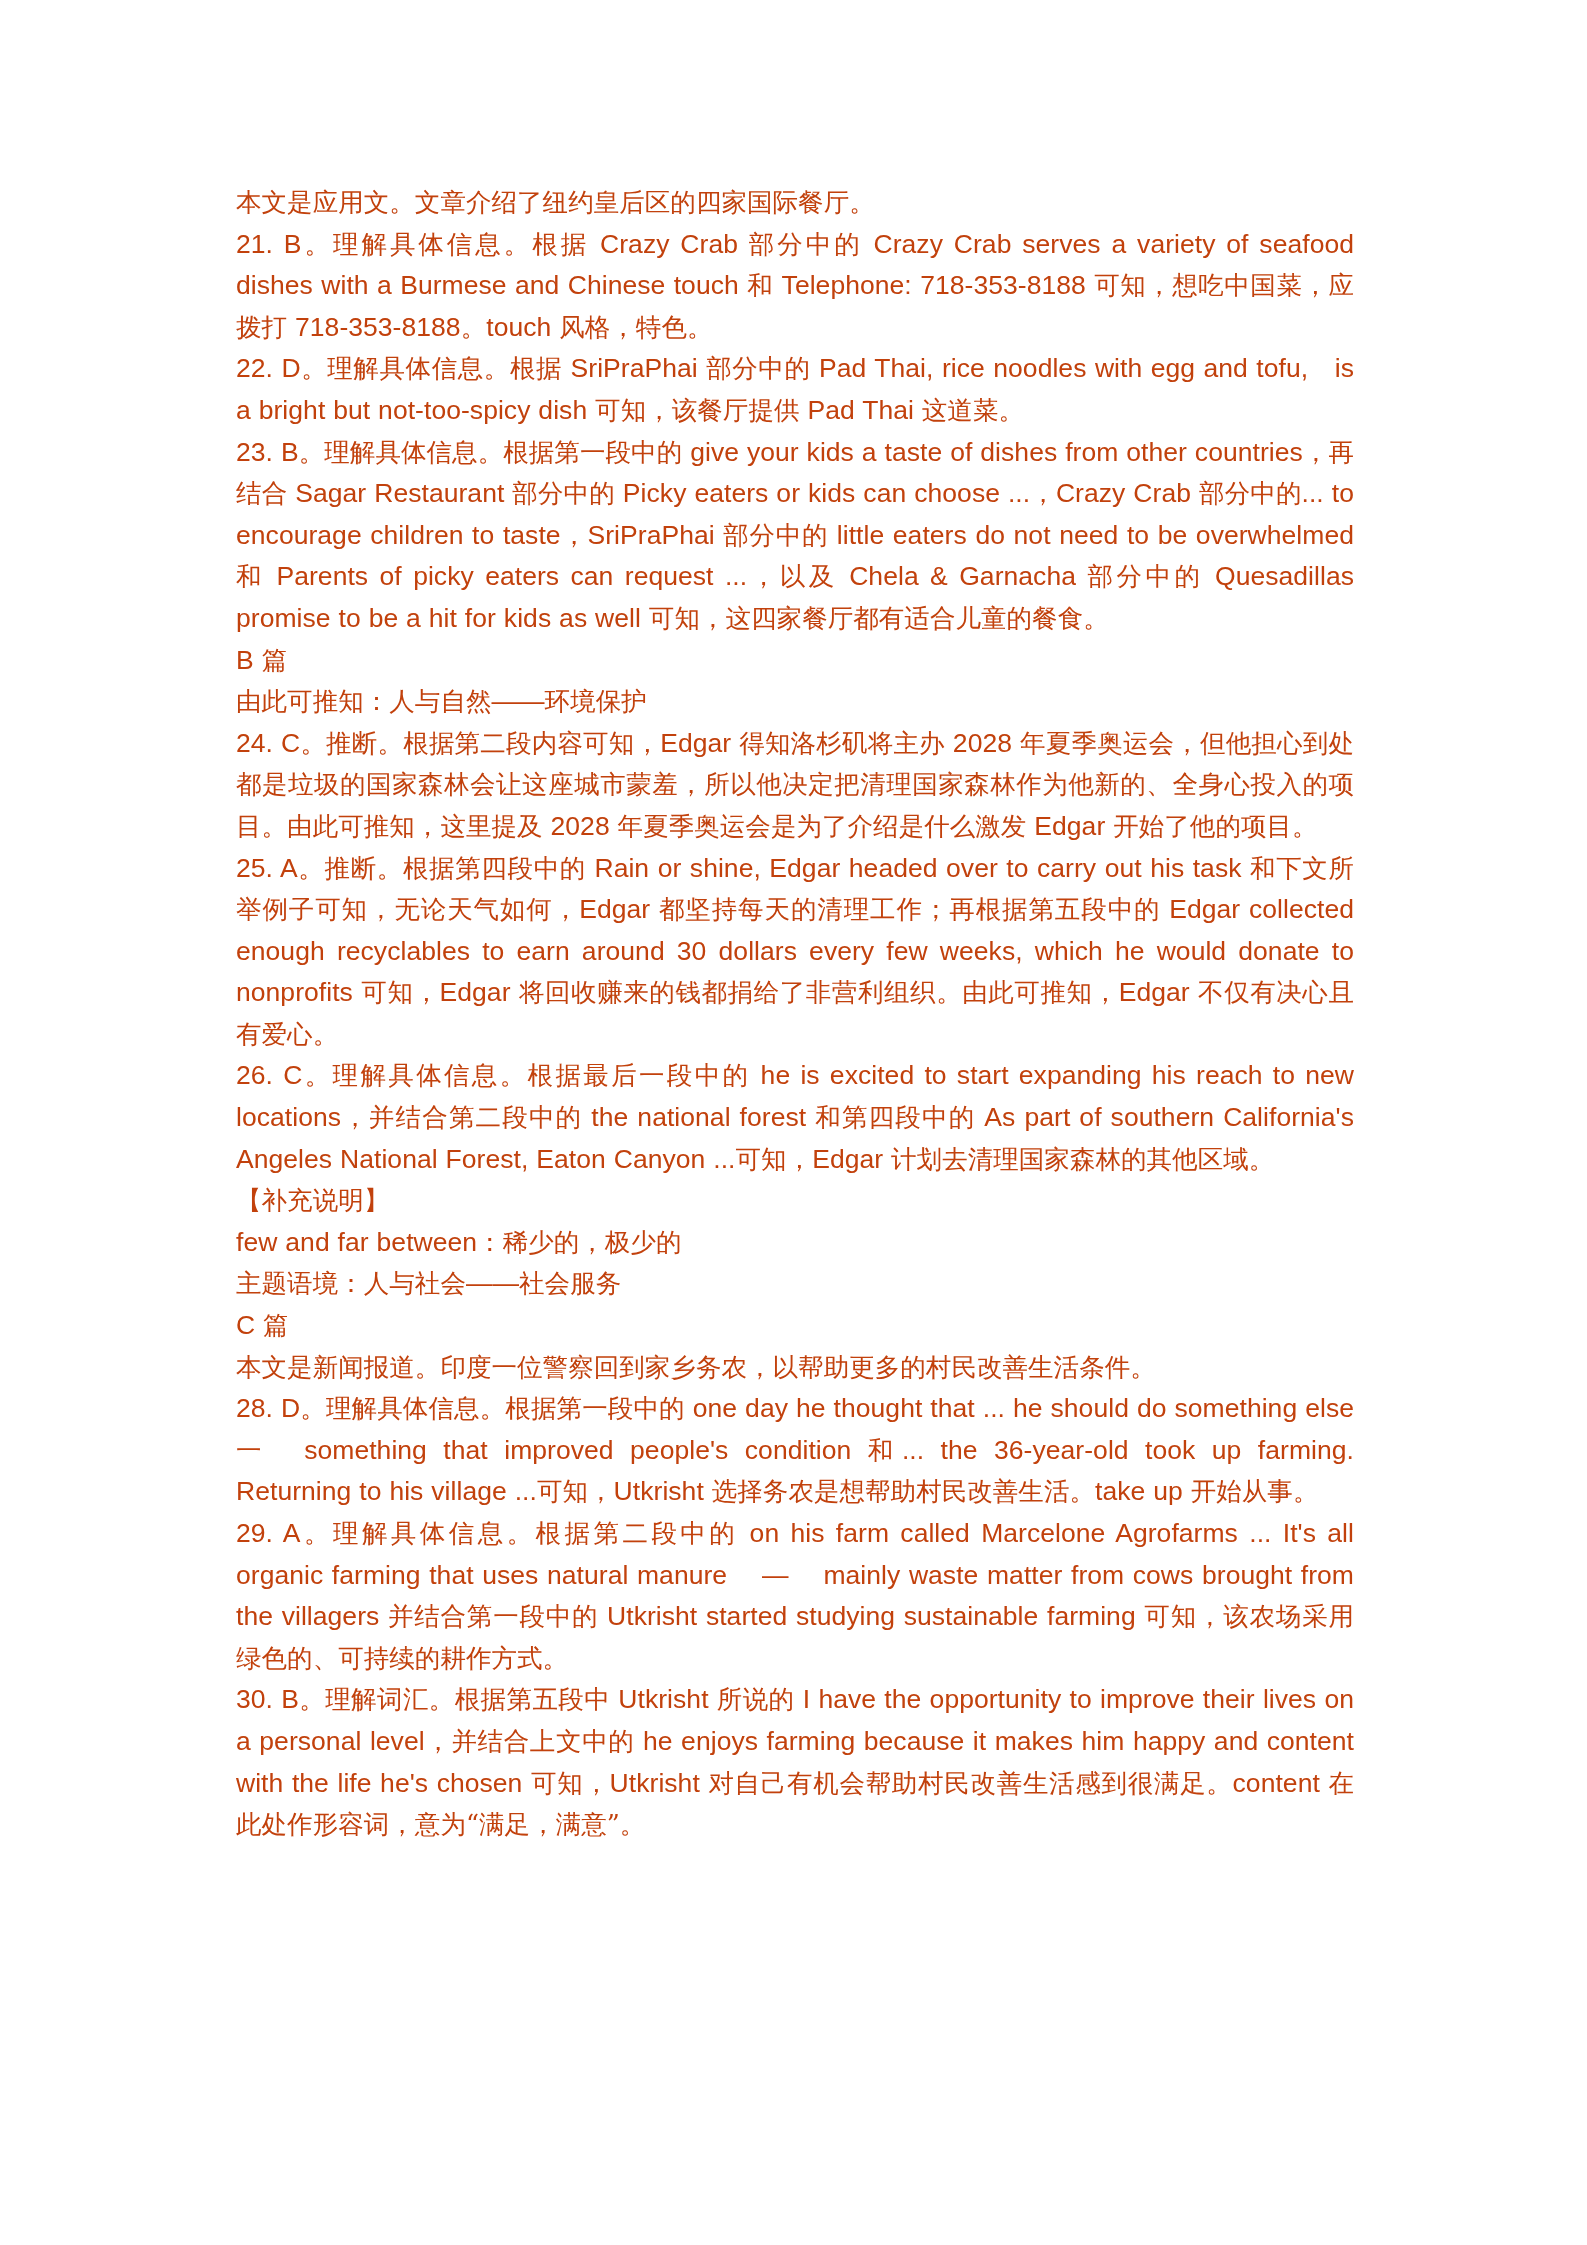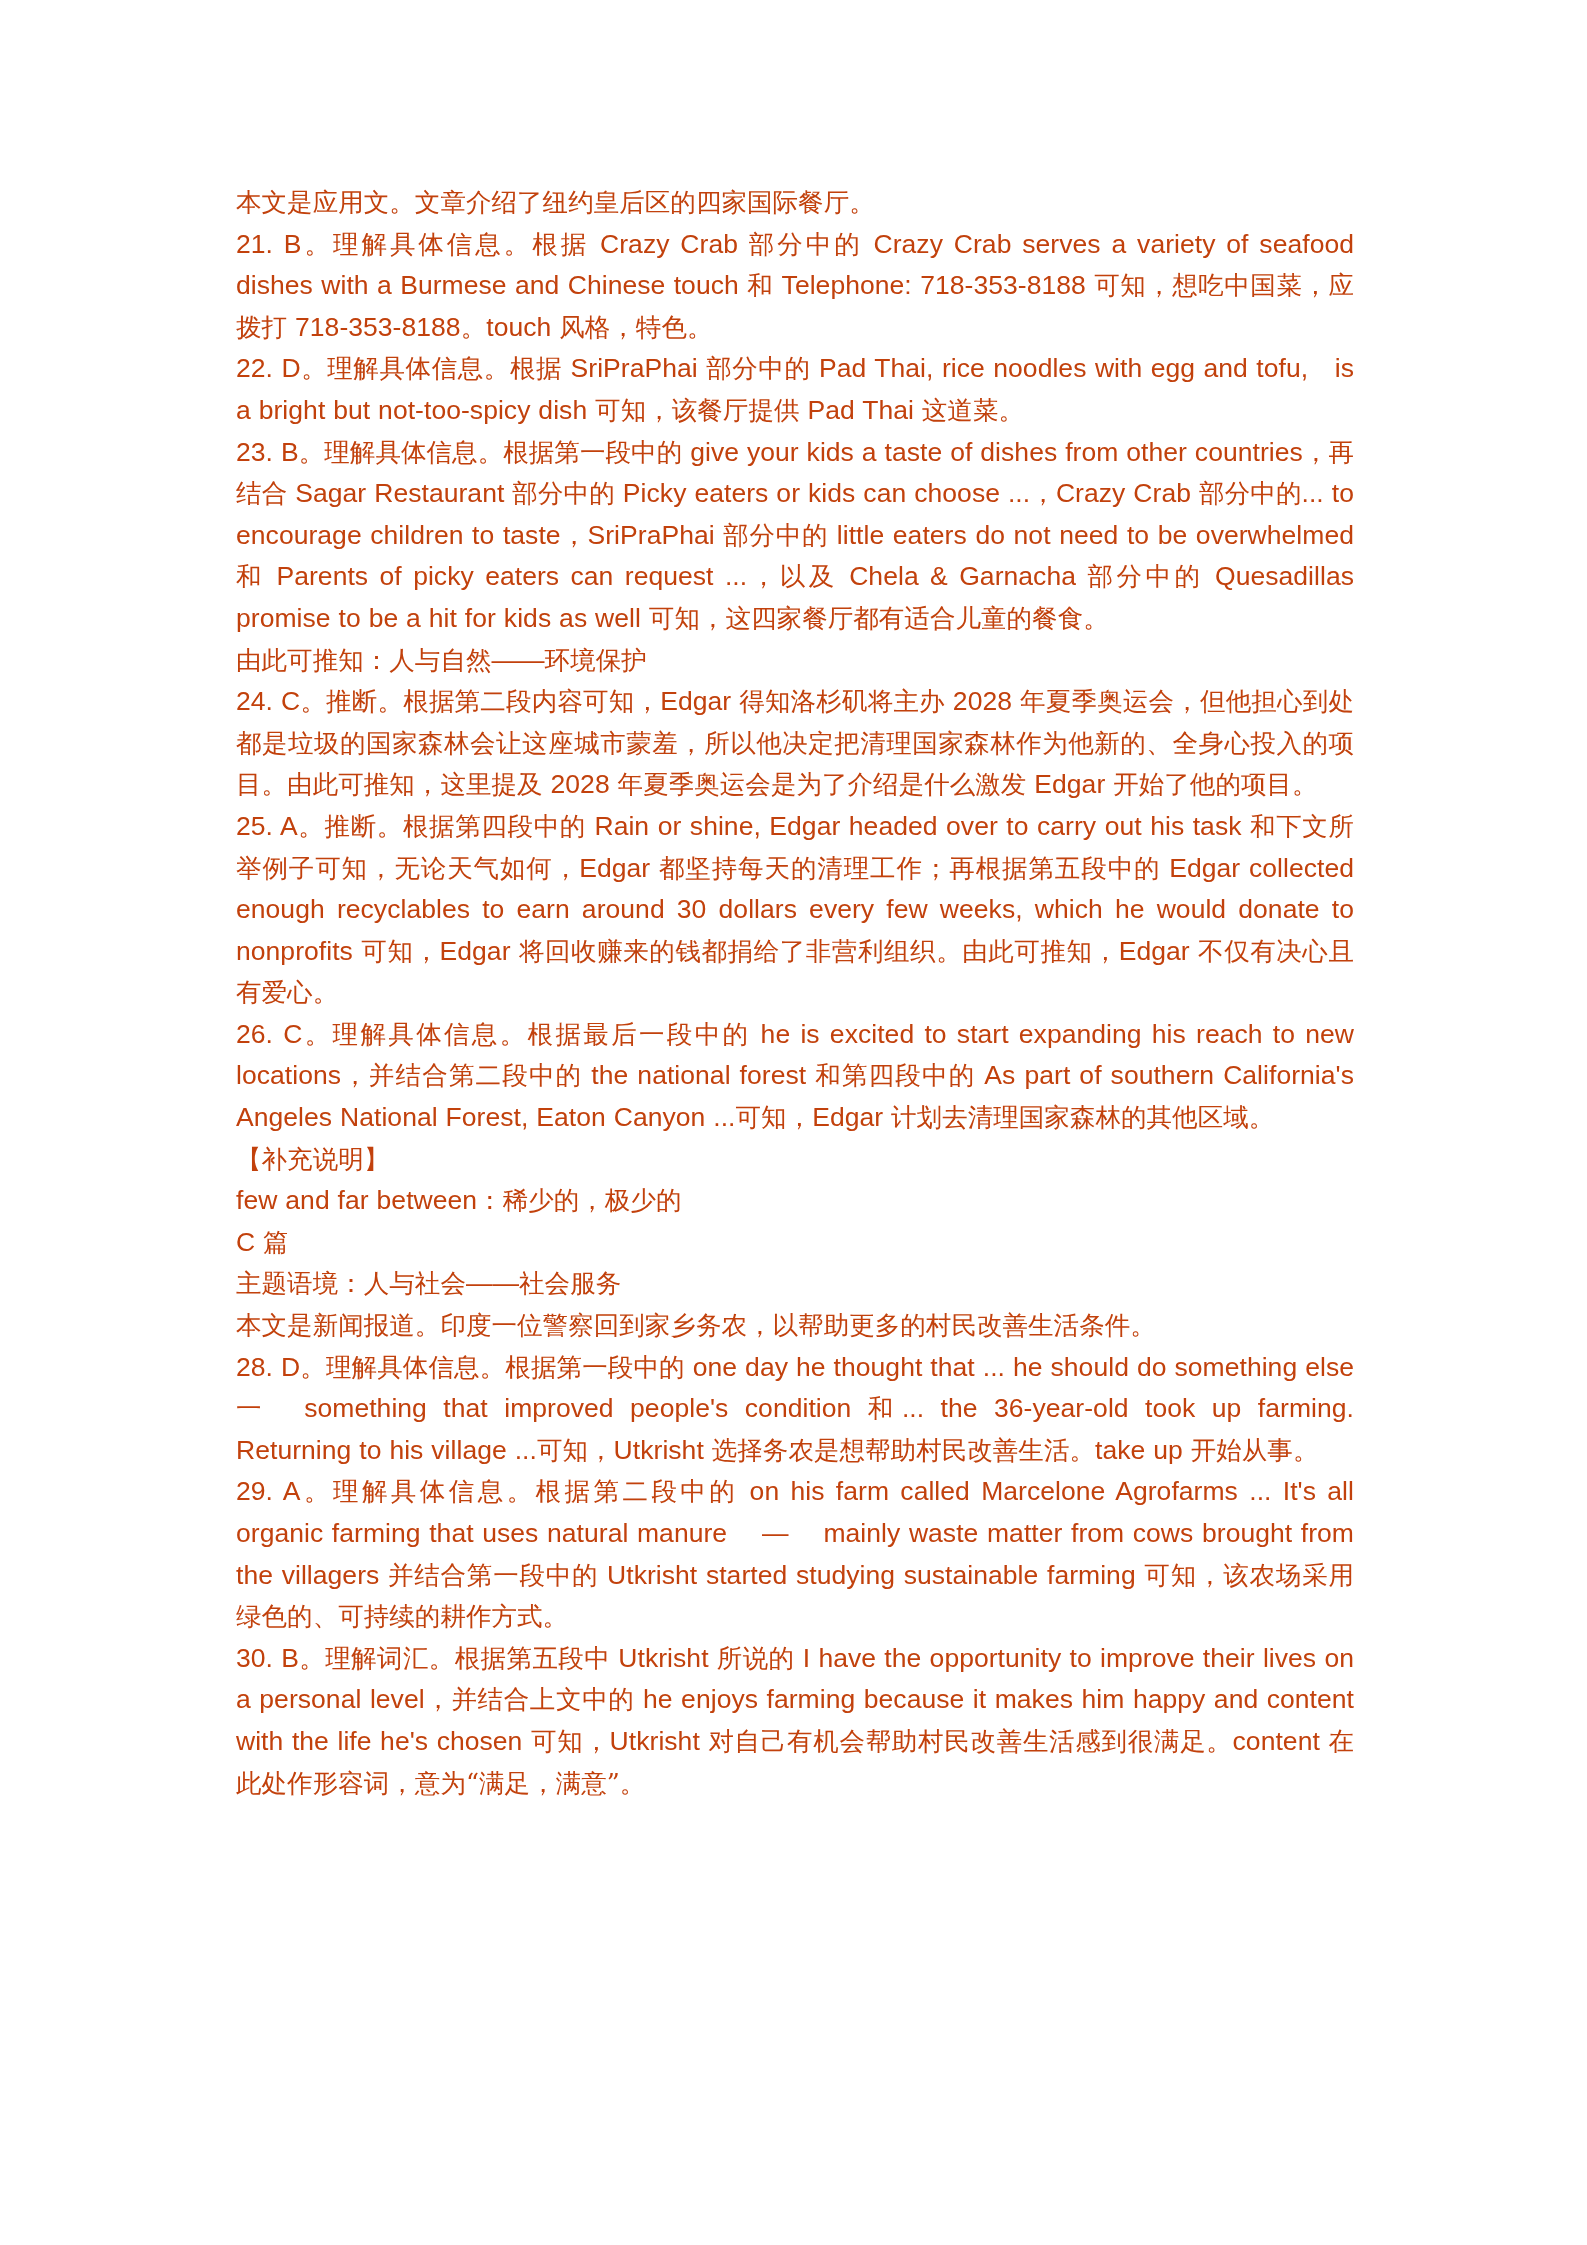--- a/index.html
+++ b/index.html
@@ -55,27 +55,28 @@
 </head>
 <body>
 
 <div class="page">
   <div class="content">
 
     <p class="para single"><span class="cn">本文是应用文。文章介绍了纽约皇后区的四家国际餐厅。</span></p>
     <p class="para"><span class="en">21. B</span><span class="cn">。理解具体信息。根据</span><span class="en"> Crazy Crab </span><span class="cn">部分中的</span><span class="en"> Crazy Crab serves a variety of seafood dishes with a Burmese and Chinese touch </span><span class="cn">和</span><span class="en"> Telephone: 718-353-8188 </span><span class="cn">可知，想吃中国菜，应拨打</span><span class="en"> 718-353-8188</span><span class="cn">。</span><span class="en">touch </span><span class="cn">风格，特色。</span></p>
     <p class="para"><span class="en">22. D</span><span class="cn">。理解具体信息。根据</span><span class="en"> SriPraPhai </span><span class="cn">部分中的</span><span class="en"> Pad Thai, rice noodles with egg and tofu,</span><span class="cn">　</span><span class="en">is a bright but not-too-spicy dish </span><span class="cn">可知，该餐厅提供</span><span class="en"> Pad Thai </span><span class="cn">这道菜。</span></p>
     <p class="para"><span class="en">23. B</span><span class="cn">。理解具体信息。根据第一段中的</span><span class="en"> give your kids a taste of dishes from other countries</span><span class="cn">，再结合</span><span class="en"> Sagar Restaurant </span><span class="cn">部分中的</span><span class="en"> Picky eaters or kids can choose ...</span><span class="cn">，</span><span class="en">Crazy Crab </span><span class="cn">部分中的</span><span class="en">... to encourage children to taste</span><span class="cn">，</span><span class="en">SriPraPhai </span><span class="cn">部分中的</span><span class="en"> little eaters do not need to be overwhelmed </span><span class="cn">和</span><span class="en"> Parents of picky eaters can request ...</span><span class="cn">，以及</span><span class="en"> Chela &amp; Garnacha </span><span class="cn">部分中的</span><span class="en"> Quesadillas promise to be a hit for kids as well </span><span class="cn">可知，这四家餐厅都有适合儿童的餐食。</span></p>
+    <p class="para single"><span class="en">B </span><span class="cn">篇</span></p>
     <p class="para single"><span class="cn">由此可推知：人与自然</span><span class="en">——</span><span class="cn">环境保护</span></p>
     <p class="para"><span class="en">24. C</span><span class="cn">。推断。根据第二段内容可知，</span><span class="en">Edgar </span><span class="cn">得知洛杉矶将主办</span><span class="en"> 2028 </span><span class="cn">年夏季奥运会，但他担心到处都是垃圾的国家森林会让这座城市蒙羞，所以他决定把清理国家森林作为他新的、全身心投入的项目。由此可推知，这里提及</span><span class="en"> 2028 </span><span class="cn">年夏季奥运会是为了介绍是什么激发</span><span class="en"> Edgar </span><span class="cn">开始了他的项目。</span></p>
     <p class="para"><span class="en">25. A</span><span class="cn">。推断。根据第四段中的</span><span class="en"> Rain or shine, Edgar headed over to carry out his task </span><span class="cn">和下文所举例子可知，无论天气如何，</span><span class="en">Edgar </span><span class="cn">都坚持每天的清理工作；再根据第五段中的</span><span class="en"> Edgar collected enough recyclables to earn around 30 dollars every few weeks, which he would donate to nonprofits </span><span class="cn">可知，</span><span class="en">Edgar </span><span class="cn">将回收赚来的钱都捐给了非营利组织。由此可推知，</span><span class="en">Edgar </span><span class="cn">不仅有决心且有爱心。</span></p>
     <p class="para"><span class="en">26. C</span><span class="cn">。理解具体信息。根据最后一段中的</span><span class="en"> he is excited to start expanding his reach to new locations</span><span class="cn">，并结合第二段中的</span><span class="en"> the national forest </span><span class="cn">和第四段中的</span><span class="en"> As part of southern California's Angeles National Forest, Eaton Canyon ...</span><span class="cn">可知，</span><span class="en">Edgar </span><span class="cn">计划去清理国家森林的其他区域。</span></p>
     <p class="para single"><span class="cn">【补充说明】</span></p>
     <p class="para single"><span class="en">few and far between</span><span class="cn">：稀少的，极少的</span></p>
+    <p class="para single"><span class="cn">主题语境：人与社会</span><span class="en">——</span><span class="cn">社会服务</span></p>
     <p class="para single"><span class="en">C </span><span class="cn">篇</span></p>
-    <p class="para single"><span class="cn">主题语境：人与社会</span><span class="en">——</span><span class="cn">社会服务</span></p>
     <p class="para single"><span class="cn">本文是新闻报道。印度一位警察回到家乡务农，以帮助更多的村民改善生活条件。</span></p>
     <p class="para"><span class="en">28. D</span><span class="cn">。理解具体信息。根据第一段中的</span><span class="en"> one day he thought that ... he should do something else </span><span class="cn">一　</span><span class="en">something that improved people's condition </span><span class="cn">和</span><span class="en">... the 36-year-old took up farming. Returning to his village ...</span><span class="cn">可知，</span><span class="en">Utkrisht </span><span class="cn">选择务农是想帮助村民改善生活。</span><span class="en">take up </span><span class="cn">开始从事。</span></p>
     <p class="para"><span class="en">29. A</span><span class="cn">。理解具体信息。根据第二段中的</span><span class="en"> on his farm called Marcelone Agrofarms ... It's all organic farming that uses natural manure </span><span class="cn">　</span><span class="en">— </span><span class="cn">　</span><span class="en">mainly waste matter from cows brought from the villagers </span><span class="cn">并结合第一段中的</span><span class="en"> Utkrisht started studying sustainable farming </span><span class="cn">可知，该农场采用绿色的、可持续的耕作方式。</span></p>
     <p class="para"><span class="en">30. B</span><span class="cn">。理解词汇。根据第五段中</span><span class="en"> Utkrisht </span><span class="cn">所说的</span><span class="en"> I have the opportunity to improve their lives on a personal level</span><span class="cn">，并结合上文中的</span><span class="en"> he enjoys farming because it makes him happy and content with the life he's chosen </span><span class="cn">可知，</span><span class="en">Utkrisht </span><span class="cn">对自己有机会帮助村民改善生活感到很满足。</span><span class="en">content </span><span class="cn">在此处作形容词，意为“满足，满意”。</span></p>
 
   </div>
 </div>
 
 </body></html>

